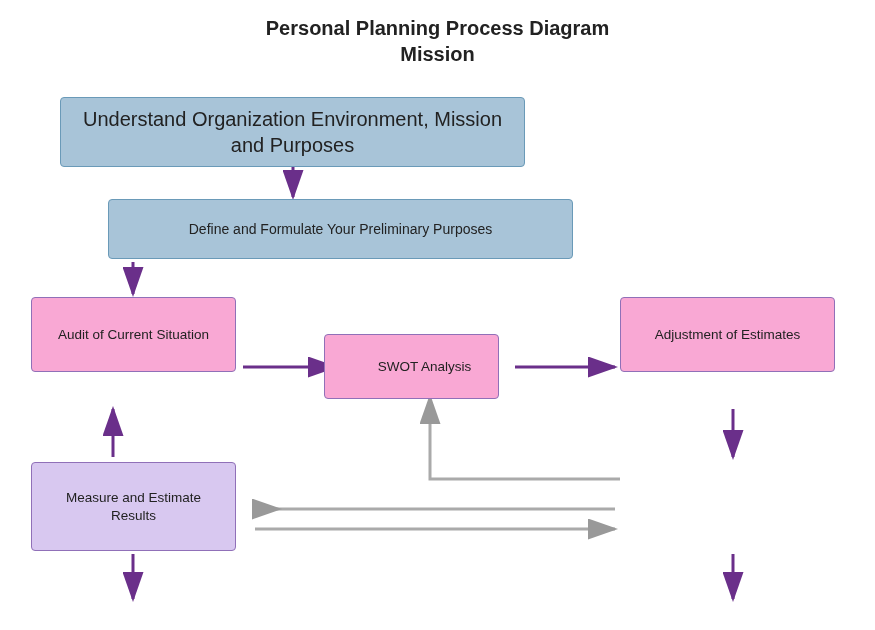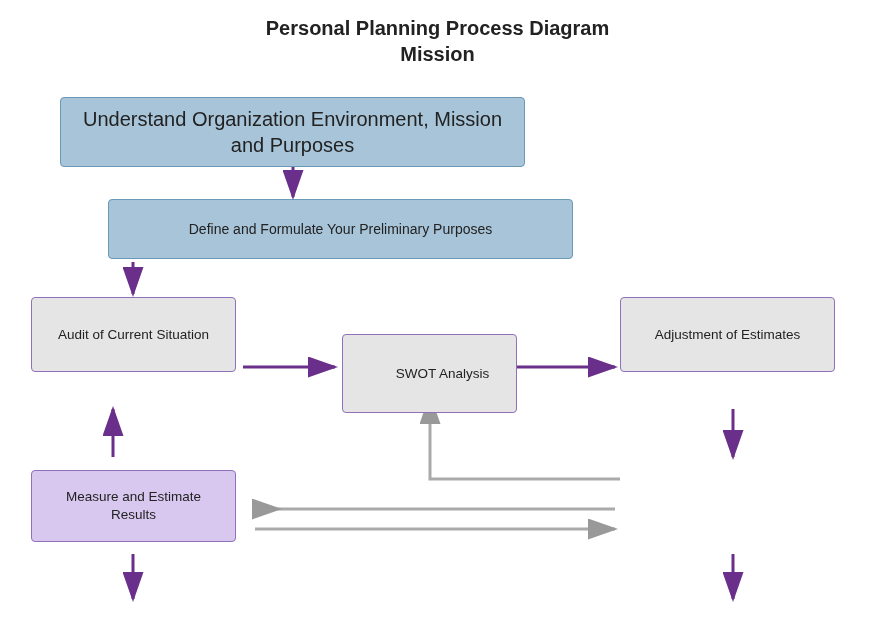--- a/index.html
+++ b/index.html
@@ -41,21 +41,21 @@
       padding: 8px 10px;
       line-height: 1.3;
     }
 
     .box-blue {
       background: #a8c4d8;
       border: 1.5px solid #6a9ab8;
     }
 
     .box-purple-light {
-      background: #e5e5e5;
+      background: #f9a8d4;
       border: 1.5px solid #9070b8;
     }
 
     .box-purple-lighter {
       background: #d8c8f0;
       border: 1.5px solid #9070b8;
     }
 
     
     .arrows-svg {
@@ -123,20 +123,20 @@
 
     <line x1="733" y1="475" x2="733" y2="520" stroke="#6a2f8a" stroke-width="3" marker-end="url(#arrow-purple)"></line>
   </svg>
 
   <div class="box box-blue" style="left: 60px; top: 18px; width: 465px; height: 70px; font-size:20px;">Understand Organization Environment, Mission and Purposes</div>
 
   <div class="box box-blue" style="left: 60px; top: 120px; width: 465px; height: 60px; font-size:14px;margin-left:48px;">Define and Formulate Your Preliminary Purposes</div>
 
   <div class="box box-purple-light" style="left: 31px; top: 218px; width: 205px; height: 75px;">Audit of Current Situation</div>
 
-  <div class="box box-purple-light" style="left: 342px; top: 255px; width: 175px; height: 79px; padding-left: 36px;">SWOT Analysis</div>
+  <div class="box box-purple-light" style="left: 324px; top: 255px; width: 175px; height: 65px; padding-left: 36px;">SWOT Analysis</div>
 
   <div class="box box-purple-light" style="left: 620px; top: 218px; width: 215px; height: 75px; left: 620px;">Adjustment of Estimates</div>
 
-  <div class="box box-purple-lighter" style="left: 31px; top: 383px; width: 205px; height: 72px; margin-top: 8px;">Measure and Estimate Results</div>
+  <div class="box box-purple-lighter" style="left: 31px; top: 383px; width: 205px; height: 89px;">Measure and Estimate Results</div>
 
 
 </div>
 
 </body></html>

